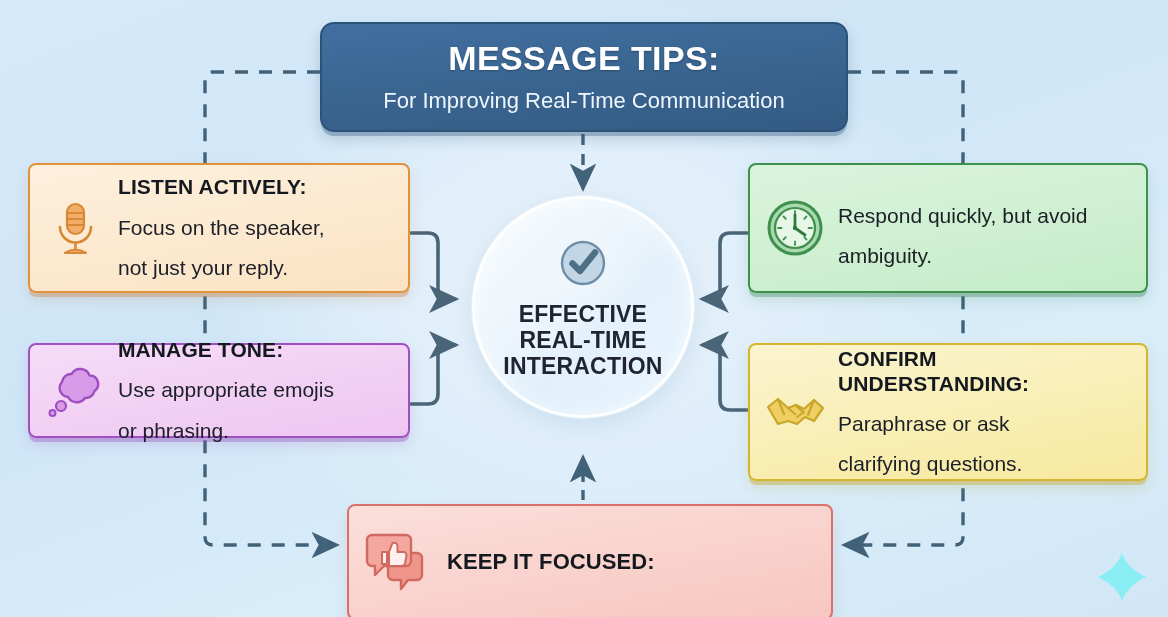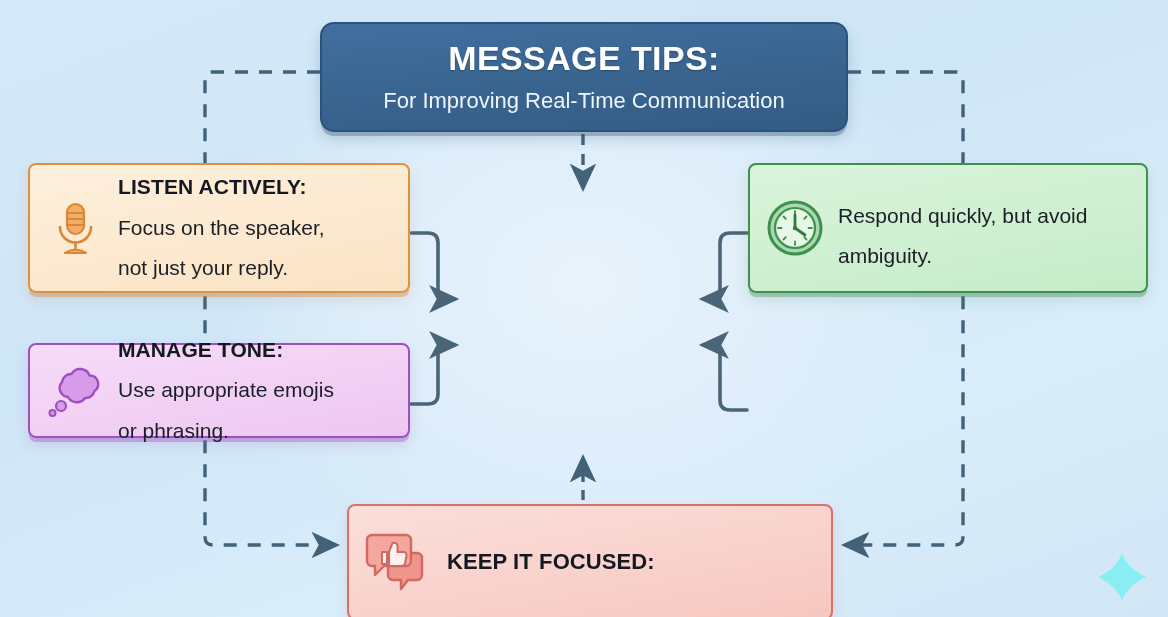--- a/index.html
+++ b/index.html
@@ -159,20 +159,31 @@
     <path d="M747,410 L730,410 Q720,410 720,400 L720,355 Q720,345 710,345 L703,345" fill="none" stroke="#4a6578" stroke-width="3.6" stroke-linecap="round" marker-end="url(#ah-solid)"></path>
 
     <path d="M583,500 L583,458" fill="none" stroke="#42627a" stroke-width="3.4" stroke-dasharray="10 8" marker-end="url(#ah-dash)"></path>
   </svg>
 
   <div class="title-card">
     <div class="title-main">MESSAGE TIPS:</div>
     <div class="title-sub">For Improving Real-Time Communication</div>
   </div>
 
+  <div class="hub">
+    <svg class="hub-icon" viewBox="0 0 56 56">
+      <circle cx="28" cy="28" r="21" fill="#c3d6e6" stroke="#6e8ea8" stroke-width="2.4"></circle>
+      <path d="M17.5,28.5 L25,36 L40,17.5" fill="none" stroke="#4e7087" stroke-width="6.5" stroke-linecap="round" stroke-linejoin="round"></path>
+    </svg>
+    <div class="hub-label">
+      <div>EFFECTIVE</div>
+      <div>REAL-TIME</div>
+      <div>INTERACTION</div>
+    </div>
+  </div>
 
   <div class="card" id="card-listen">
     <svg class="ico" viewBox="0 0 62 62">
       <rect x="23" y="7" width="17" height="30" rx="8.5" fill="#f2ad68" stroke="#d98838" stroke-width="2.2"></rect>
       <line x1="24" y1="16" x2="39" y2="16" stroke="#d98838" stroke-width="2"></line>
       <line x1="24" y1="22" x2="39" y2="22" stroke="#d98838" stroke-width="2"></line>
       <line x1="24" y1="28" x2="39" y2="28" stroke="#d98838" stroke-width="2"></line>
       <path d="M16,30 a15,15 0 0 0 31,0" fill="none" stroke="#d98838" stroke-width="2.6" stroke-linecap="round"></path>
       <line x1="31.5" y1="45" x2="31.5" y2="52" stroke="#d98838" stroke-width="2.6"></line>
       <path d="M21,56 q10.5,-7 21,0 Z" fill="#f2ad68" stroke="#d98838" stroke-width="2.2" stroke-linejoin="round"></path>
@@ -215,20 +226,33 @@
       <line x1="31" y1="31" x2="31" y2="18" stroke="#2f7a3c" stroke-width="2.8" stroke-linecap="round"></line>
       <line x1="31" y1="31" x2="41" y2="38" stroke="#2f7a3c" stroke-width="2.8" stroke-linecap="round"></line>
       <circle cx="31" cy="31" r="2.2" fill="#2f7a3c"></circle>
     </svg>
     <div class="txt">
       <div class="bd">Respond quickly, but avoid</div>
       <div class="bd">ambiguity.</div>
     </div>
   </div>
 
+  <div class="card" id="card-confirm">
+    <svg class="ico" viewBox="0 0 62 62">
+      <path d="M4,26 L14,18 L24,27 L32,24 L40,28 L50,19 L59,27 L50,40 L41,36
+               L33,43 L24,40 L14,43 Z" fill="#f0cf62" stroke="#c9a52a" stroke-width="2.2" stroke-linejoin="round"></path>
+      <path d="M24,27 L31,33 M31,24 L39,31 M33,36 L40,31" fill="none" stroke="#c9a52a" stroke-width="2.1" stroke-linecap="round"></path>
+      <path d="M14,18 L20,33 M50,19 L44,34" fill="none" stroke="#c9a52a" stroke-width="2.1" stroke-linecap="round"></path>
+    </svg>
+    <div class="txt">
+      <div class="hd">CONFIRM UNDERSTANDING:</div>
+      <div class="bd">Paraphrase or ask</div>
+      <div class="bd">clarifying questions.</div>
+    </div>
+  </div>
 
   <div class="card" id="card-focused">
     <svg class="ico" viewBox="0 0 70 70">
       <path d="M30,26 h24 a5,5 0 0 1 5,5 v17 a5,5 0 0 1 -5,5 h-9 l-7,9 v-9 h-8
                a5,5 0 0 1 -5,-5 v-17 a5,5 0 0 1 5,-5 Z" fill="#f0958b" stroke="#d06a60" stroke-width="2.4" stroke-linejoin="round"></path>
       <path d="M9,8 h34 a5,5 0 0 1 5,5 v21 a5,5 0 0 1 -5,5 h-22 l-9,9 v-9 h-3
                a5,5 0 0 1 -5,-5 v-21 a5,5 0 0 1 5,-5 Z" fill="#f4a79e" stroke="#d06a60" stroke-width="2.4" stroke-linejoin="round"></path>
       <path d="M19,25 h5 v12 h-5 Z" fill="#fdf0ee" stroke="#d06a60" stroke-width="2" stroke-linejoin="round"></path>
       <path d="M26,25 l3.5,-9 a3.5,3.5 0 0 1 5,3 v6 h6 a3,3 0 0 1 3,3.5 l-1.5,8
                a3.5,3.5 0 0 1 -3.5,2.5 h-12.5 Z" fill="#fdf0ee" stroke="#d06a60" stroke-width="2" stroke-linejoin="round"></path>

